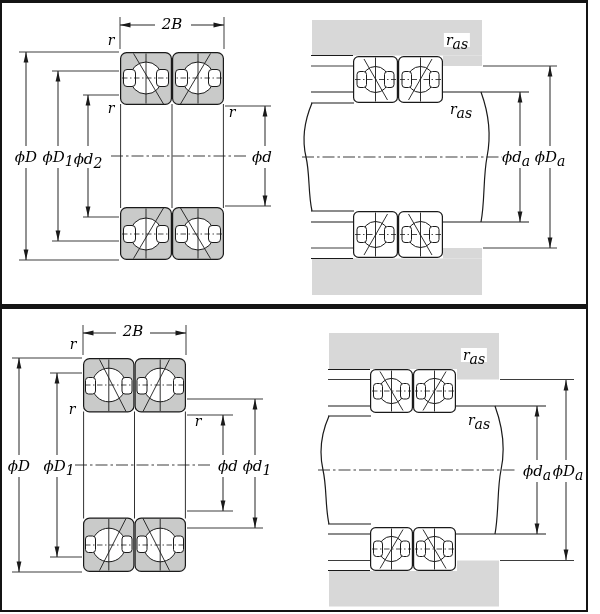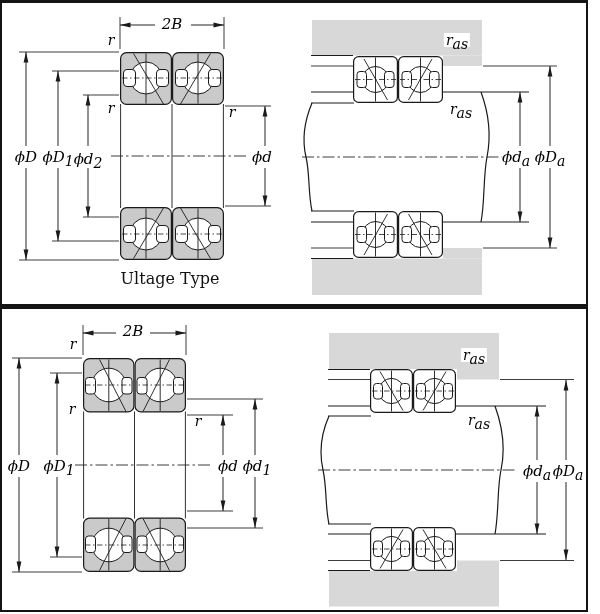--- a/index.html
+++ b/index.html
@@ -210,21 +210,20 @@
   <div class="lab rsz" style="left:111px;top:108px"><span>r</span></div>
   <div class="lab rsz" style="left:232px;top:112px"><span>r</span></div>
   <div class="lab" style="left:26px;top:157px"><span>ϕD</span></div>
   <div class="lab" style="left:58px;top:157px"><span>ϕD</span><span class="ls">1</span></div>
   <div class="lab" style="left:88px;top:159px"><span>ϕd</span><span class="ls">2</span></div>
   <div class="lab" style="left:262px;top:157px"><span>ϕd</span></div>
   <div class="lab rsz bgw" style="left:457px;top:40px"><span>r</span><span class="ls">as</span></div>
   <div class="lab rsz" style="left:461px;top:109px"><span>r</span><span class="ls">as</span></div>
   <div class="lab" style="left:516px;top:157px"><span>ϕd</span><span class="ls">a</span></div>
   <div class="lab" style="left:550px;top:157px"><span>ϕD</span><span class="ls">a</span></div>
-  <div class="ttl" style="left:170px;top:278px">Ultage Type</div>
 
   <div class="lab" style="left:133px;top:331px"><span>2B</span></div>
   <div class="lab rsz" style="left:73px;top:344px"><span>r</span></div>
   <div class="lab rsz" style="left:72px;top:409px"><span>r</span></div>
   <div class="lab rsz" style="left:198px;top:421px"><span>r</span></div>
   <div class="lab" style="left:19px;top:466px"><span>ϕD</span></div>
   <div class="lab" style="left:59px;top:466px"><span>ϕD</span><span class="ls">1</span></div>
   <div class="lab" style="left:228px;top:466px"><span>ϕd</span></div>
   <div class="lab" style="left:257px;top:466px"><span>ϕd</span><span class="ls">1</span></div>
   <div class="lab rsz bgw" style="left:474px;top:355px"><span>r</span><span class="ls">as</span></div>

